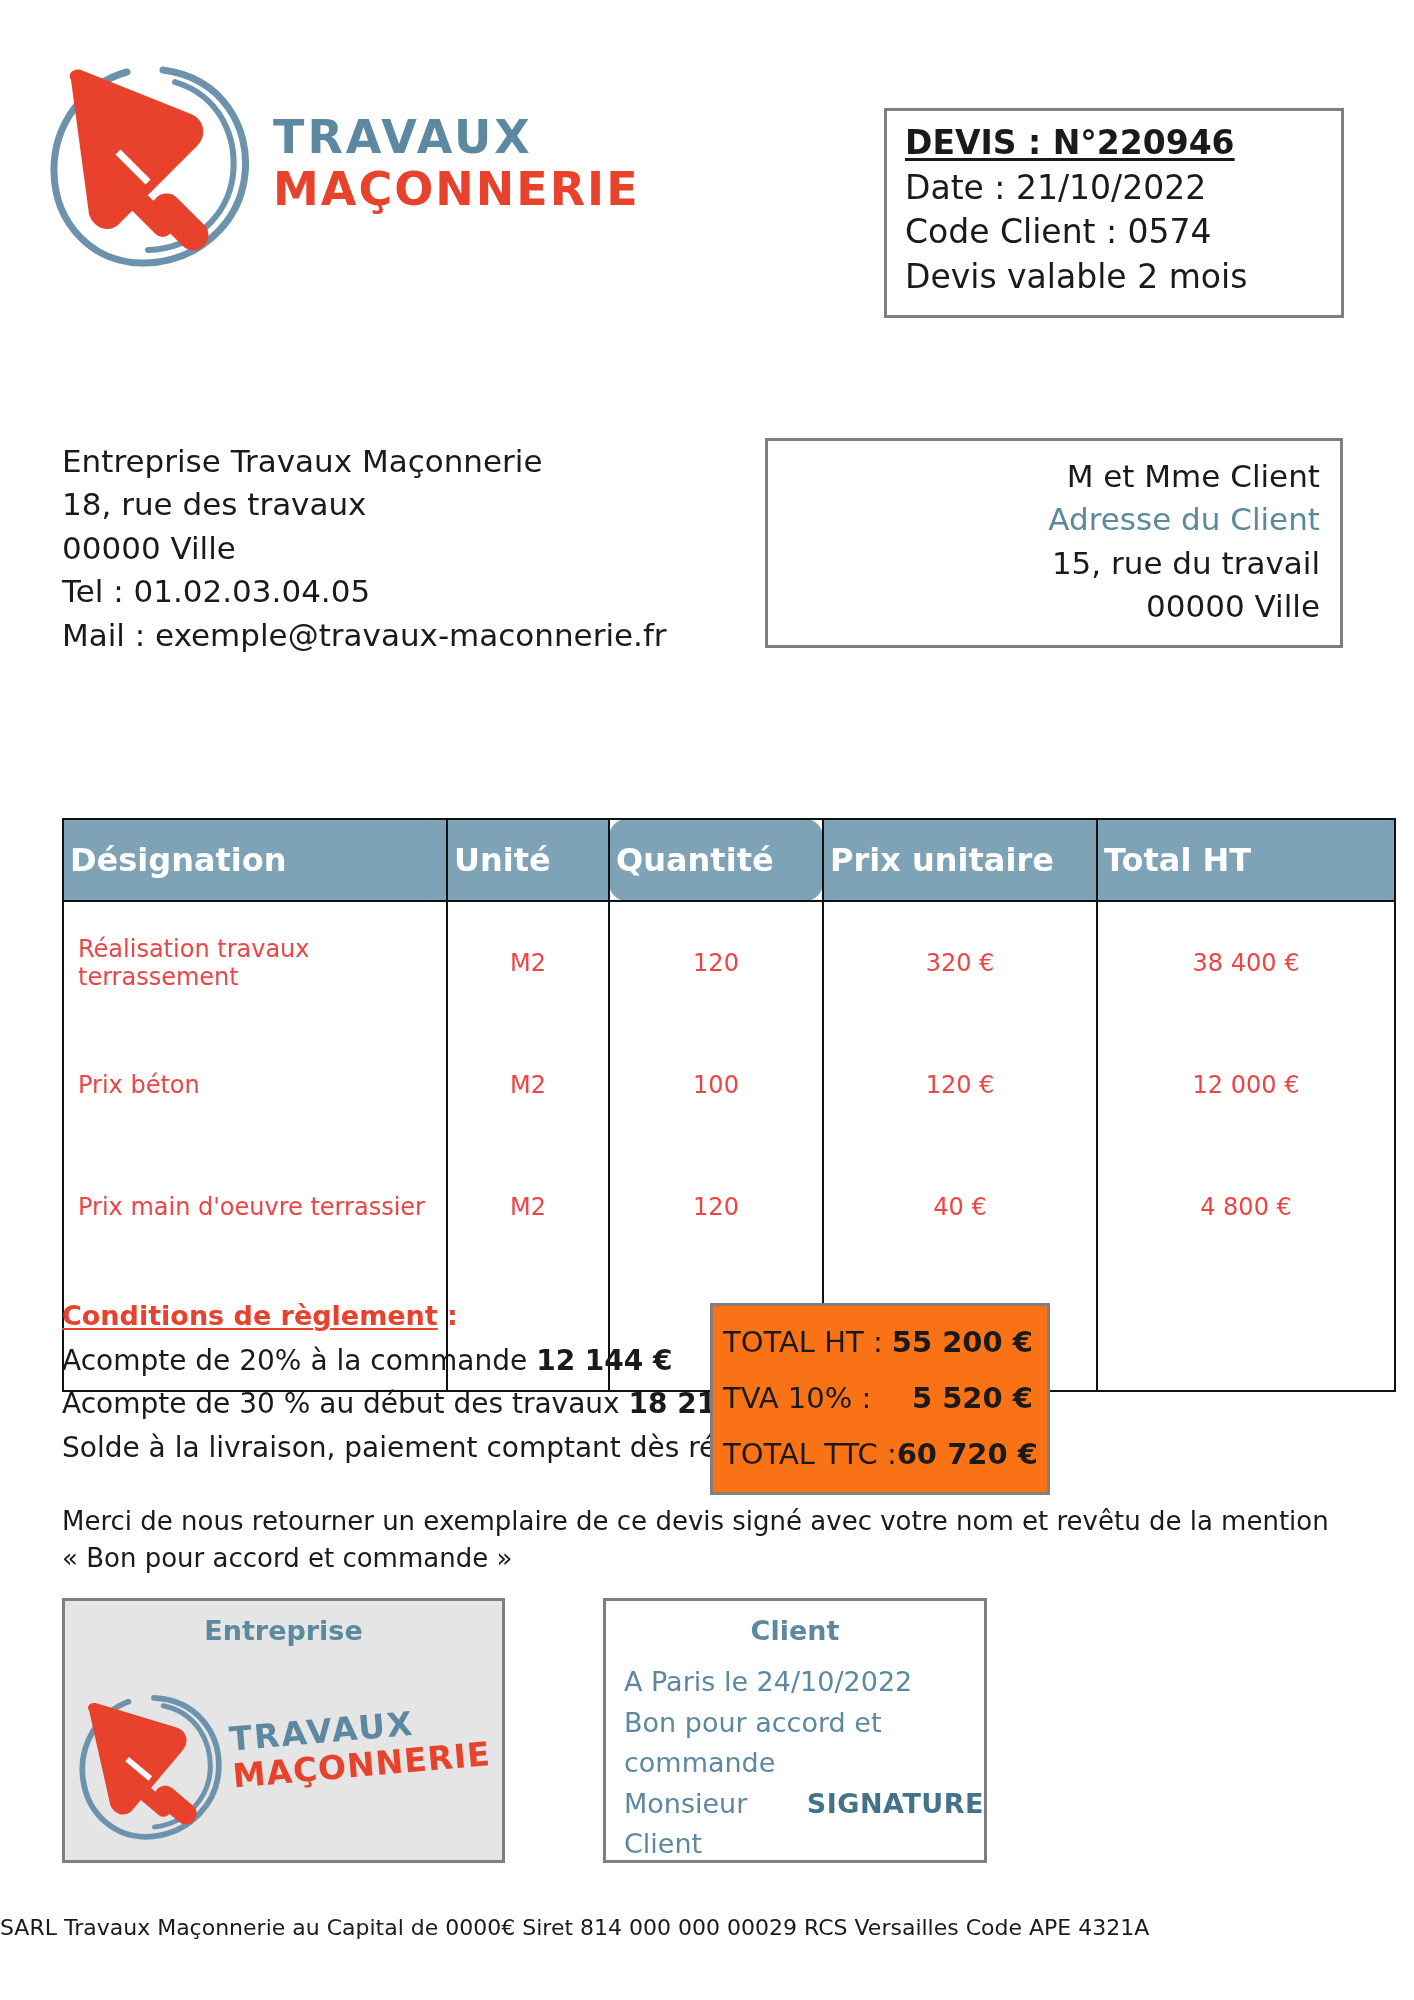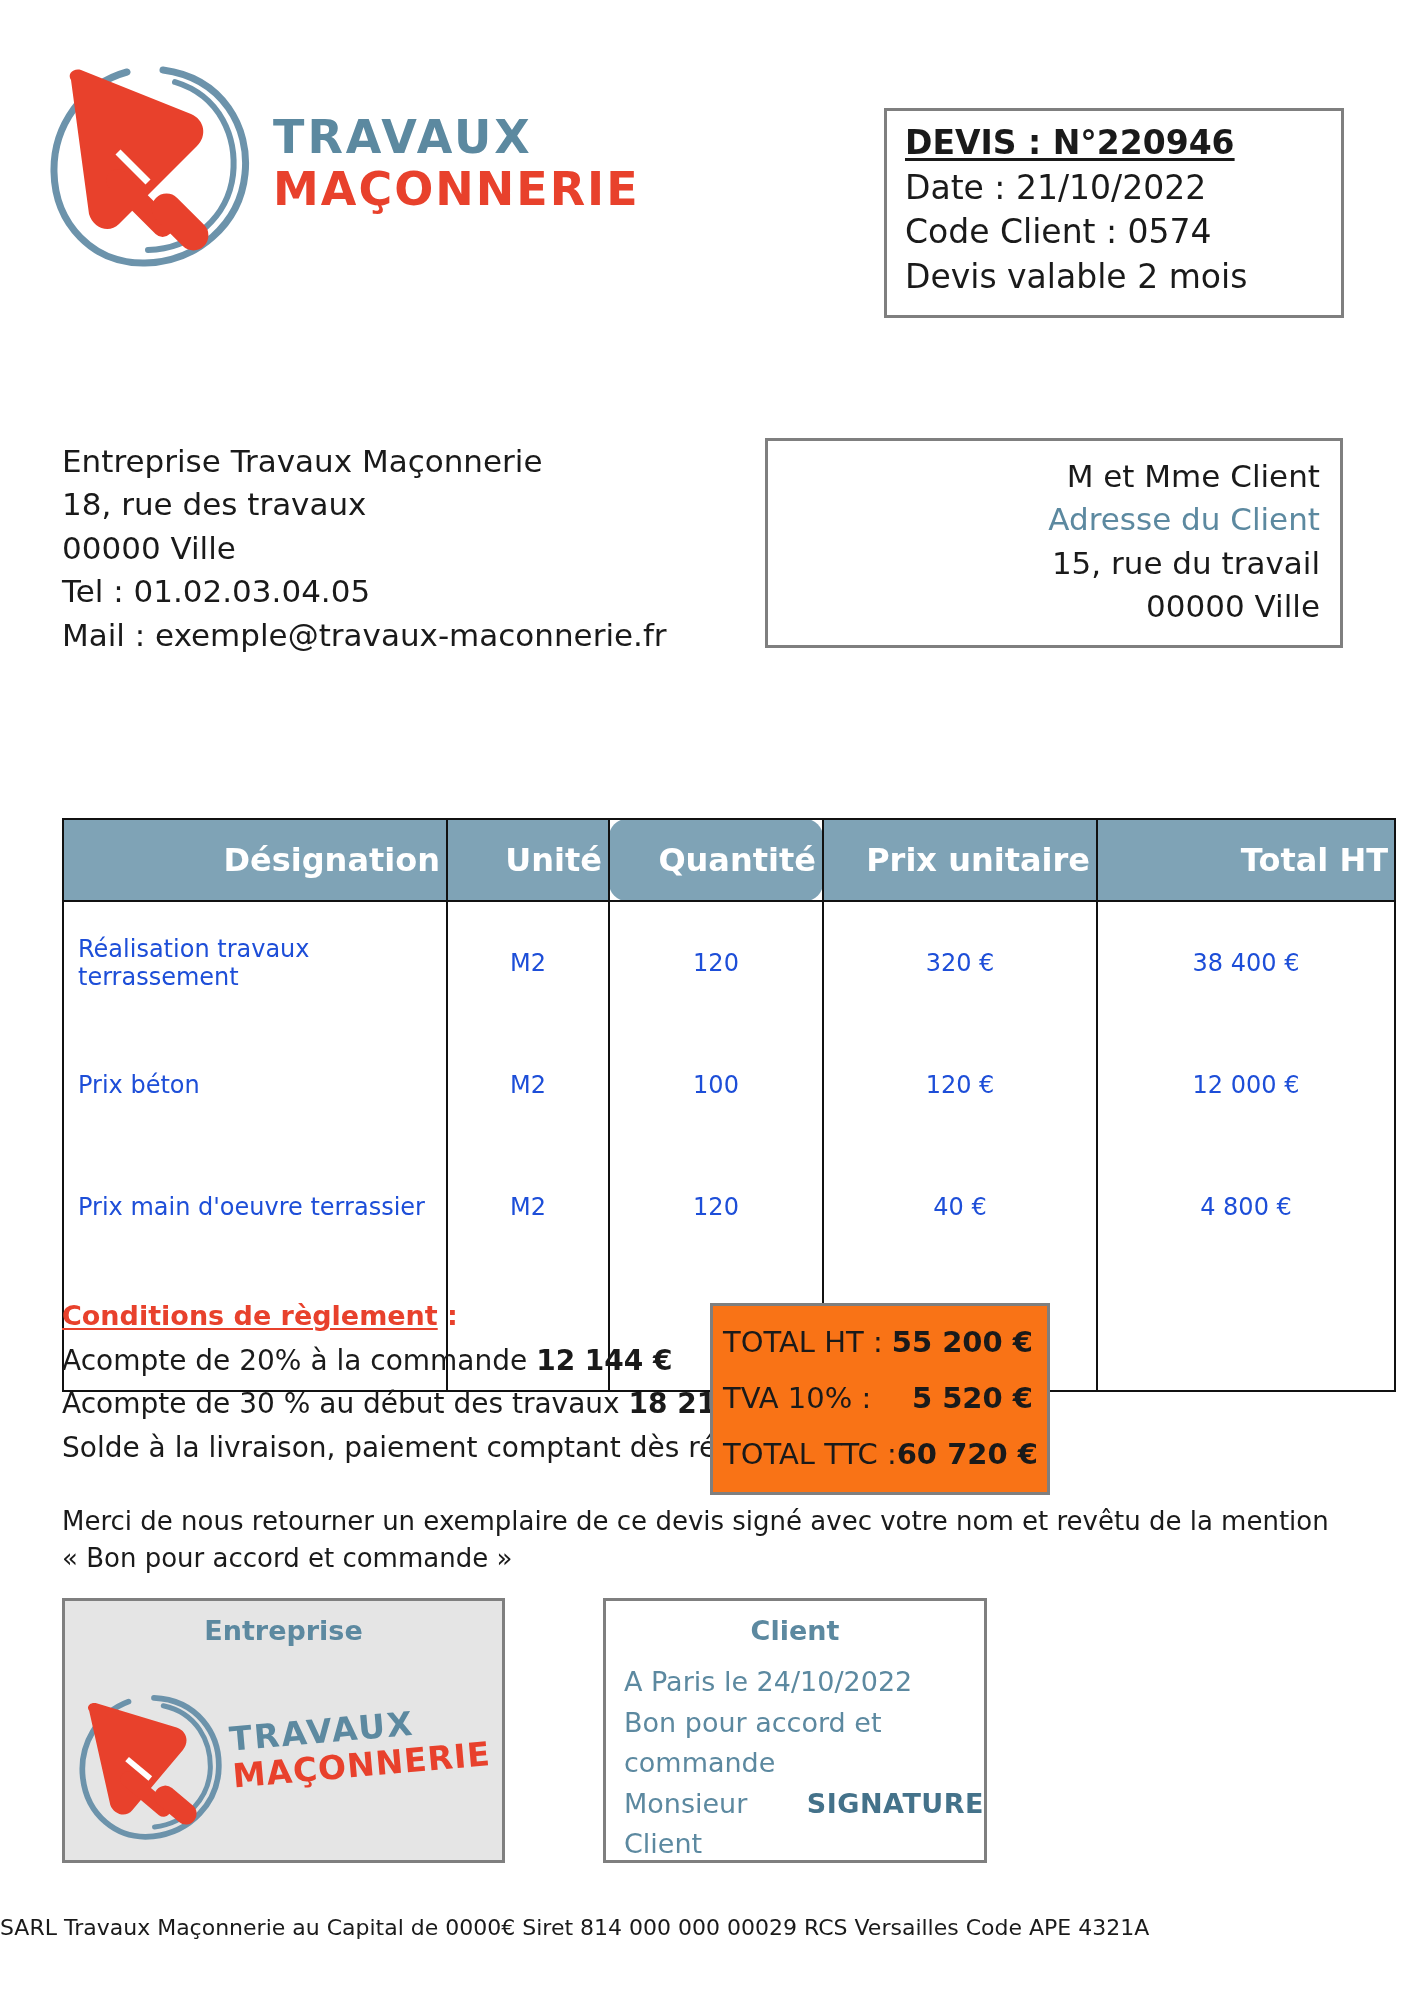--- a/index.html
+++ b/index.html
@@ -135,28 +135,28 @@
   .items-table th, .items-table td {
     border: 2px solid #111;
     vertical-align: middle;
   }
   .items-table thead th {
     background: #7fa3b6;
     color: #ffffff;
     font-size: 32px;
     font-weight: 700;
     height: 76px;
-    text-align: right;
+    text-align: left;
     padding: 2px 6px;
   }
   .items-table tbody td {
     font-size: 24px;
     height: 110px;
     padding: 6px 14px;
-    color: #1d4ed8;
+    color: #ef4444;
   }
   .col-desig { width: 370px; text-align: left; }
   .col-unite { width: 148px; text-align: center; }
   .col-qte   { width: 200px; text-align: center; border-radius: 18px; }
   .col-pu    { width: 260px; text-align: center; }
   .col-total { width: 284px; text-align: center; }
   .tbody-spacer td {
     height: 78px;
     border-left: 2px solid #111;
     border-right: 2px solid #111;

